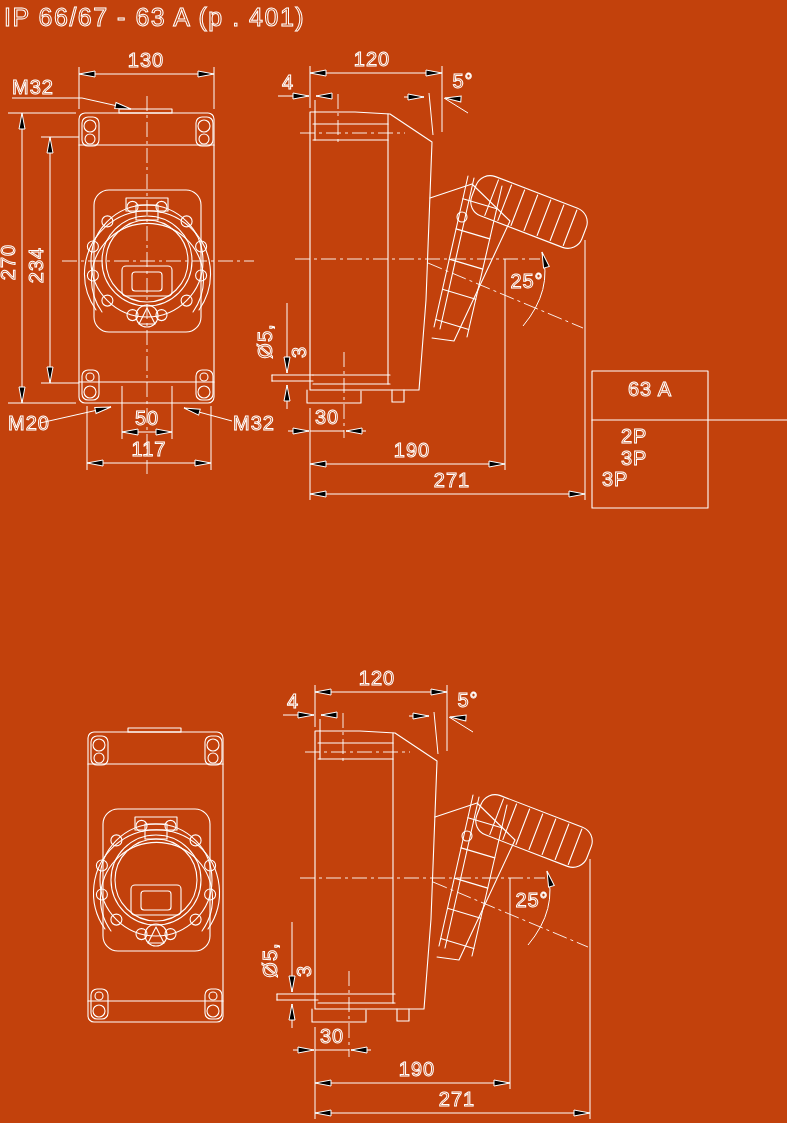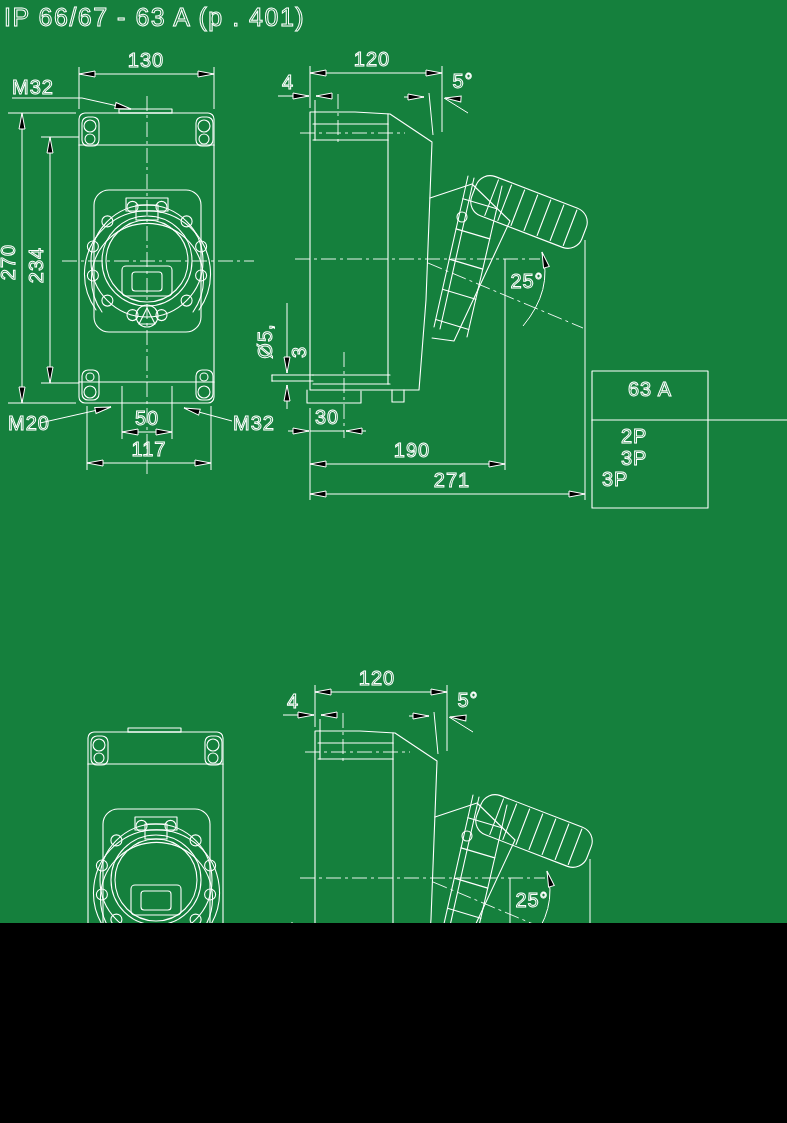--- a/index.html
+++ b/index.html
@@ -1,16 +1,16 @@
 <!DOCTYPE html>
 <html><head>
 <meta charset="utf-8">
 <style>
   html,body{margin:0;padding:0;background:#000;}
-  .page{width:787px;height:923px;background:#15803d;position:relative;overflow:hidden;}
+  .page{width:787px;height:1123px;background:#c2410c;position:relative;overflow:hidden;}
   svg{display:block;}
   .ln{stroke:#fff;fill:none;stroke-width:1.1;stroke-linecap:round;stroke-linejoin:round;}
   .dim{stroke:#fff;fill:none;stroke-width:1;}
   .cl{stroke:#fff;fill:none;stroke-width:0.9;stroke-dasharray:15 4 3 4;}
   .t{fill:none;stroke:#fff;stroke-width:1;font-family:"Liberation Sans",sans-serif;
      font-size:20px;letter-spacing:1px;}
   .tm{text-anchor:middle;}
   .title{font-size:25px;letter-spacing:1.5px;}
 </style>
 </head>

